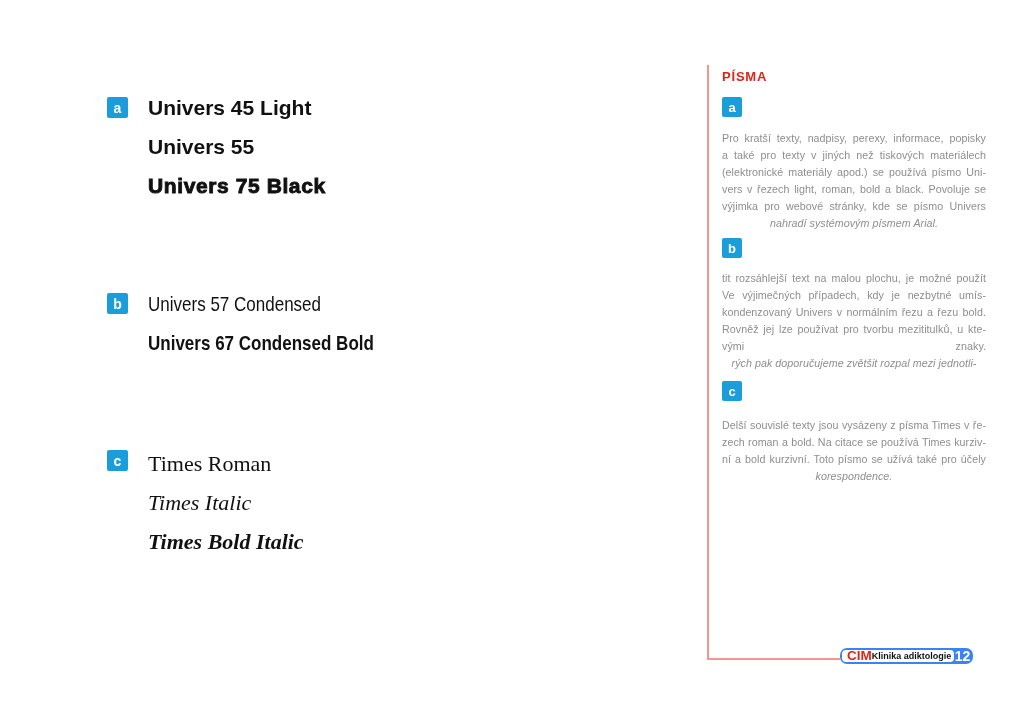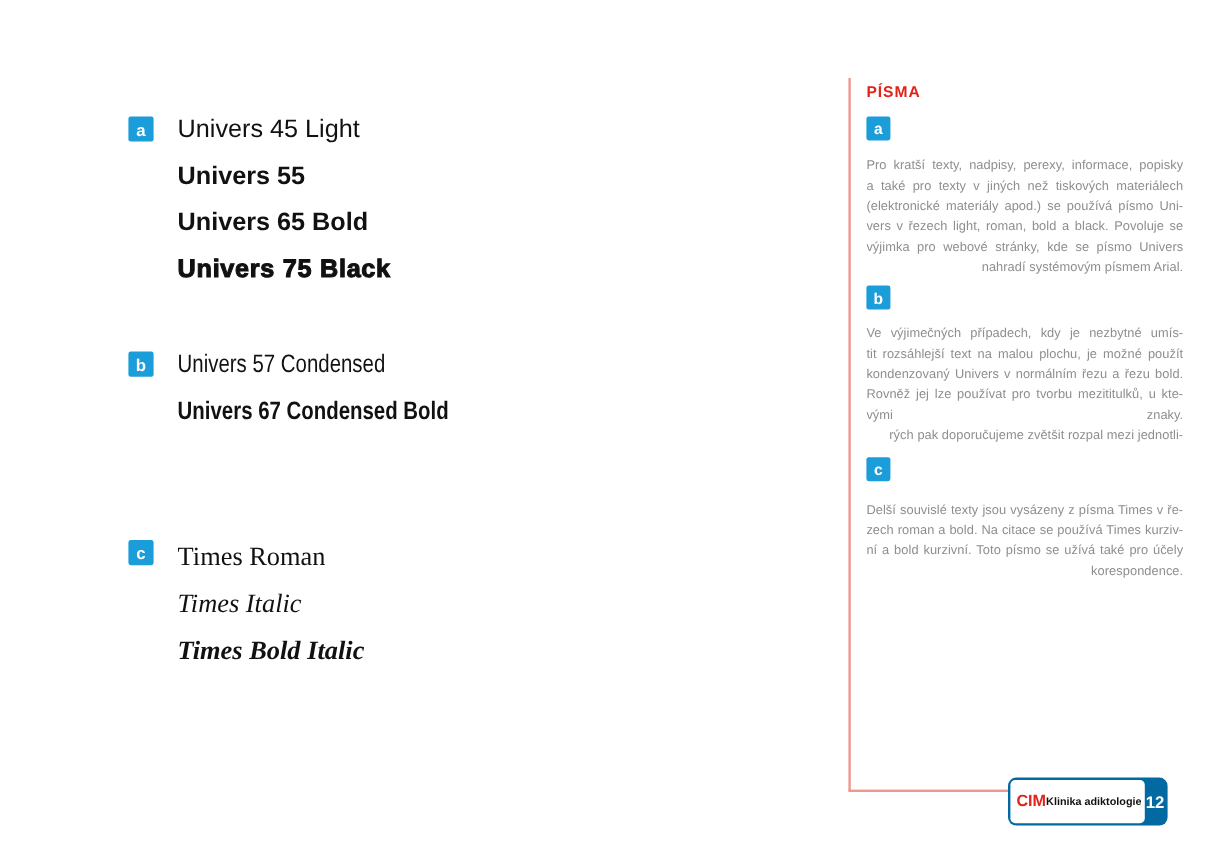--- a/index.html
+++ b/index.html
@@ -16,45 +16,45 @@
     border-radius:2px;
   }
   .badge-lg { width:21px; height:21px; font-size:14px; }
   .badge-sm { width:20px; height:20px; font-size:13px; }
 
   
   .spec-block { color:#111111; }
   .spec-block > div { height:39px; line-height:39px; white-space:nowrap; }
   .spec-sans  { font-size:21px; }
   .spec-serif { font-family:"Liberation Serif", serif; font-size:22px; }
-  .u-light { font-weight:400; }
+  .u-light { font-weight:700; }
   .u-reg   { font-weight:700; }
   .u-bold  { font-weight:700; }
   .u-black { font-weight:700; -webkit-text-stroke:0.9px #111; letter-spacing:0.6px; }
   .u-cond      { font-weight:400; transform:scaleX(0.81); transform-origin:0 50%; }
   .u-cond-bold { font-weight:700; transform:scaleX(0.81); transform-origin:0 50%; }
   .t-roman  { font-weight:400; }
   .t-bold   { font-weight:700; }
   .t-italic { font-style:italic; }
   .t-bolditalic { font-weight:700; font-style:italic; }
 
   
   .vline { width:1.5px; background:#f0978f; }
   .hline { height:1.5px; background:#f0978f; }
   .sb-title { color:#e2231a; font-size:13px; font-weight:700; letter-spacing:0.8px; }
   .para { width:264px; font-size:10.7px; color:#8e8e8e; letter-spacing:0.05px; }
   .jline { height:17px; line-height:17px; text-align:justify; overflow:hidden; }
   .jline::after { content:""; display:inline-block; width:100%; height:0; vertical-align:top; }
-  .jline:last-child { text-align:right; }
+  .jline:last-child { text-align:center;font-style:italic; }
   .jline:last-child::after { content:none; }
 
   
   .logo {
-    width:133px; height:40px; box-sizing:border-box;
-    background:#0369a1; border-radius:7px; padding:2px;
+    width:133px; height:16px; box-sizing:border-box;
+    background:#3b82f6; border-radius:7px; padding:2px;
     display:flex; align-items:stretch;
   }
   .logo-main {
     background:#ffffff; border-radius:4px; flex:1;
     display:flex; align-items:center; padding:0 5px; min-width:0;
   }
   .logo-brand { color:#e2231a; font-weight:700; font-size:13.5px; line-height:1; }
   .logo-label { color:#111111; font-weight:700; font-size:9px; flex:1; text-align:center; white-space:nowrap; }
   .logo-num {
     width:17px; display:flex; align-items:center; justify-content:center;
@@ -63,21 +63,20 @@
 </style>
 </head>
 <body>
 
 <div class="page">
 
   <div class="abs badge badge-lg" style="left:107px; top:97px;">a</div>
   <div class="abs spec-block spec-sans" style="left:148px; top:88px;">
     <div class="u-light">Univers 45 Light</div>
     <div class="u-reg">Univers 55</div>
-    <div class="u-bold">Univers 65 Bold</div>
     <div class="u-black">Univers 75 Black</div>
   </div>
 
   <div class="abs badge badge-lg" style="left:107px; top:293px;">b</div>
   <div class="abs spec-block spec-sans" style="left:148px; top:284px;">
     <div class="u-cond">Univers 57 Condensed</div>
     <div class="u-cond-bold">Univers 67 Condensed Bold</div>
   </div>
 
   <div class="abs badge badge-lg" style="left:107px; top:450px;">c</div>
@@ -97,22 +96,22 @@
       <div class="jline">Pro kratší texty, nadpisy, perexy, informace, popisky</div>
       <div class="jline">a také pro texty v jiných než tiskových materiálech</div>
       <div class="jline">(elektronické materiály apod.) se používá písmo Uni-</div>
       <div class="jline">vers v řezech light, roman, bold a black. Povoluje se</div>
       <div class="jline">výjimka pro webové stránky, kde se písmo Univers</div>
       <div class="jline">nahradí systémovým písmem Arial.</div>
     </div>
 
   <div class="abs badge badge-sm" style="left:722px; top:238px;">b</div>
   <div class="abs para" style="left:722px; top:270px;">
+      <div class="jline">tit rozsáhlejší text na malou plochu, je možné použít</div>
       <div class="jline">Ve výjimečných případech, kdy je nezbytné umís-</div>
-      <div class="jline">tit rozsáhlejší text na malou plochu, je možné použít</div>
       <div class="jline">kondenzovaný Univers v normálním řezu a řezu bold.</div>
       <div class="jline">Rovněž jej lze používat pro tvorbu mezititulků, u kte-</div>
       <div class="jline">vými znaky.</div>
       <div class="jline">rých pak doporučujeme zvětšit rozpal mezi jednotli-</div>
     </div>
 
   <div class="abs badge badge-sm" style="left:722px; top:381px;">c</div>
   <div class="abs para" style="left:722px; top:417px;">
       <div class="jline">Delší souvislé texty jsou vysázeny z písma Times v ře-</div>
       <div class="jline">zech roman a bold. Na citace se používá Times kurziv-</div>

